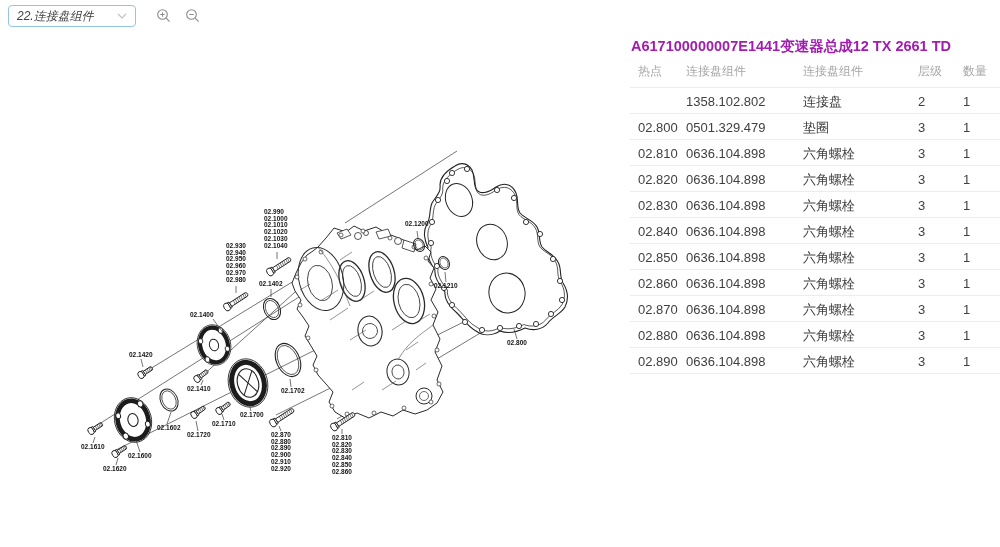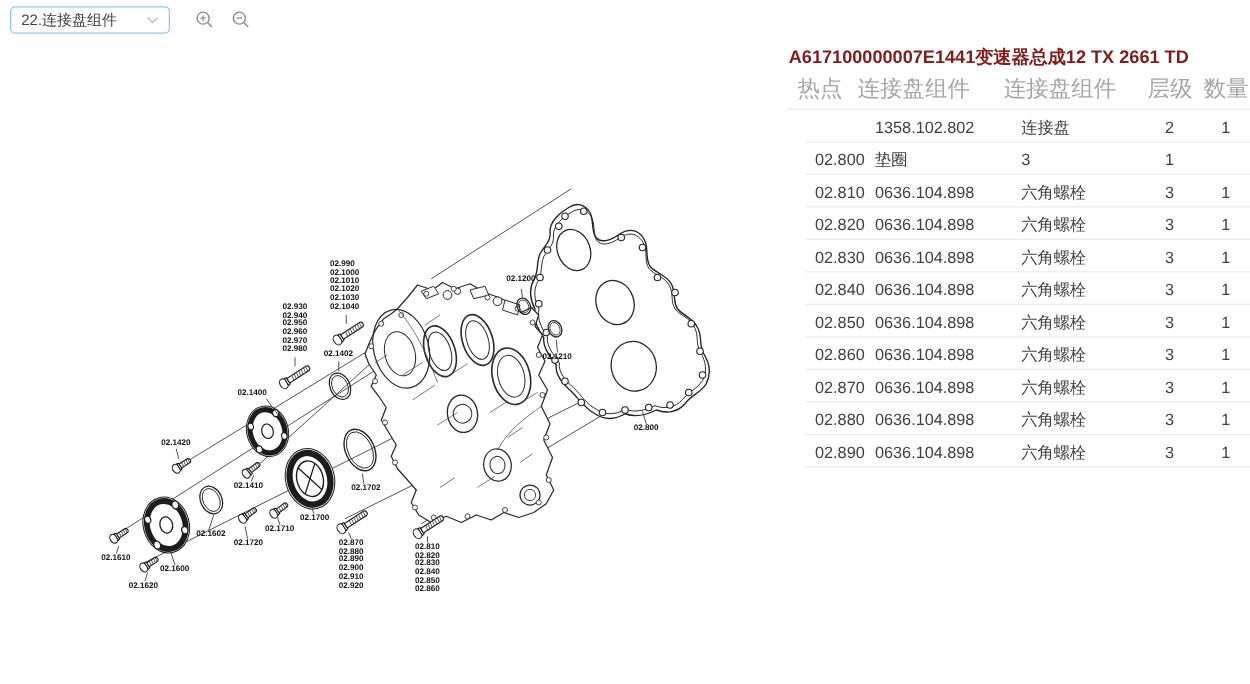--- a/index.html
+++ b/index.html
@@ -1,44 +1,44 @@
 <!DOCTYPE html>
 <html><head>
 <meta charset="utf-8">
 <style>
   html,body{margin:0;padding:0;background:#fff;}
   body{width:1000px;height:547px;position:relative;overflow:hidden;
        font-family:"Liberation Sans","DejaVu Sans",sans-serif;color:#333;}
 
   
-  .toolbar{position:absolute;left:0;top:0;width:1000px;height:30px;}
+  .toolbar{position:absolute;left:0;top:0;width:1000px;height:30px;font-style:italic;}
   .select{position:absolute;left:8px;top:5px;width:128px;height:22px;box-sizing:border-box;
           border:1px solid #94c3e8;border-radius:4px;background:#fff;display:flex;
           align-items:center;justify-content:space-between;padding:0 8px;cursor:pointer;}
   .select .val{font-size:12px;color:#404040;white-space:nowrap;overflow:hidden;}
   .zoombtn{position:absolute;top:8px;width:16px;height:16px;border:none;background:none;
            padding:0;cursor:pointer;}
   #zin{left:156px;} #zout{left:185px;}
 
   
   .diagram{position:absolute;left:0;top:0;width:620px;height:547px;}
   .diagram svg{position:absolute;left:0;top:0;}
   #labels{position:absolute;left:0;top:0;width:620px;height:547px;pointer-events:none;}
   .part-label{position:absolute;font-size:6.5px;line-height:6.7px;font-weight:700;
               color:#111;white-space:nowrap;pointer-events:auto;cursor:pointer;}
 
   
   .panel{position:absolute;left:630px;top:30px;width:370px;height:517px;overflow:hidden;}
-  .title{font-size:14.5px;font-weight:600;color:#7f1d1d;line-height:18px;margin:7px 0 2px 1px;
+  .title{font-size:14.5px;font-weight:600;color:#a21caf;line-height:18px;margin:7px 0 2px 1px;
          white-space:nowrap;}
   .thead,.trow{display:grid;grid-template-columns:48px 117px 115px 45px auto;
                padding-left:8px;border-bottom:1px solid #ececec;align-items:start;}
   .thead{padding-top:7px;padding-bottom:8px;}
-  .thead .hcell{font-size:18px;color:#a6a6a6;line-height:15px;}
-  .trow{padding-top:4px;padding-bottom:2px;margin-left:14px;}
+  .thead .hcell{font-size:12px;color:#a6a6a6;line-height:15px;}
+  .trow{padding-top:4px;padding-bottom:2px;}
   .cell{font-size:13px;color:#404040;line-height:19px;padding-right:8px;}
   .c-hot{word-break:break-all;}
 </style>
 </head>
 <body>
 
 <div class="toolbar">
   <div class="select">
     <span class="val">22.连接盘组件</span>
     <svg width="10" height="6" viewBox="0 0 10 6">
@@ -388,20 +388,21 @@
   <div id="tbody">
       <div class="trow">
         <div class="cell c-hot"></div>
         <div class="cell c-part">1358.102.802</div>
         <div class="cell c-name">连接盘</div>
         <div class="cell c-lvl">2</div>
         <div class="cell c-qty">1</div>
       </div>
       <div class="trow">
         <div class="cell c-hot">02.800</div>
+        <div class="cell c-part">0501.329.479</div>
         <div class="cell c-name">垫圈</div>
         <div class="cell c-lvl">3</div>
         <div class="cell c-qty">1</div>
       </div>
       <div class="trow">
         <div class="cell c-hot">02.810</div>
         <div class="cell c-part">0636.104.898</div>
         <div class="cell c-name">六角螺栓</div>
         <div class="cell c-lvl">3</div>
         <div class="cell c-qty">1</div>

